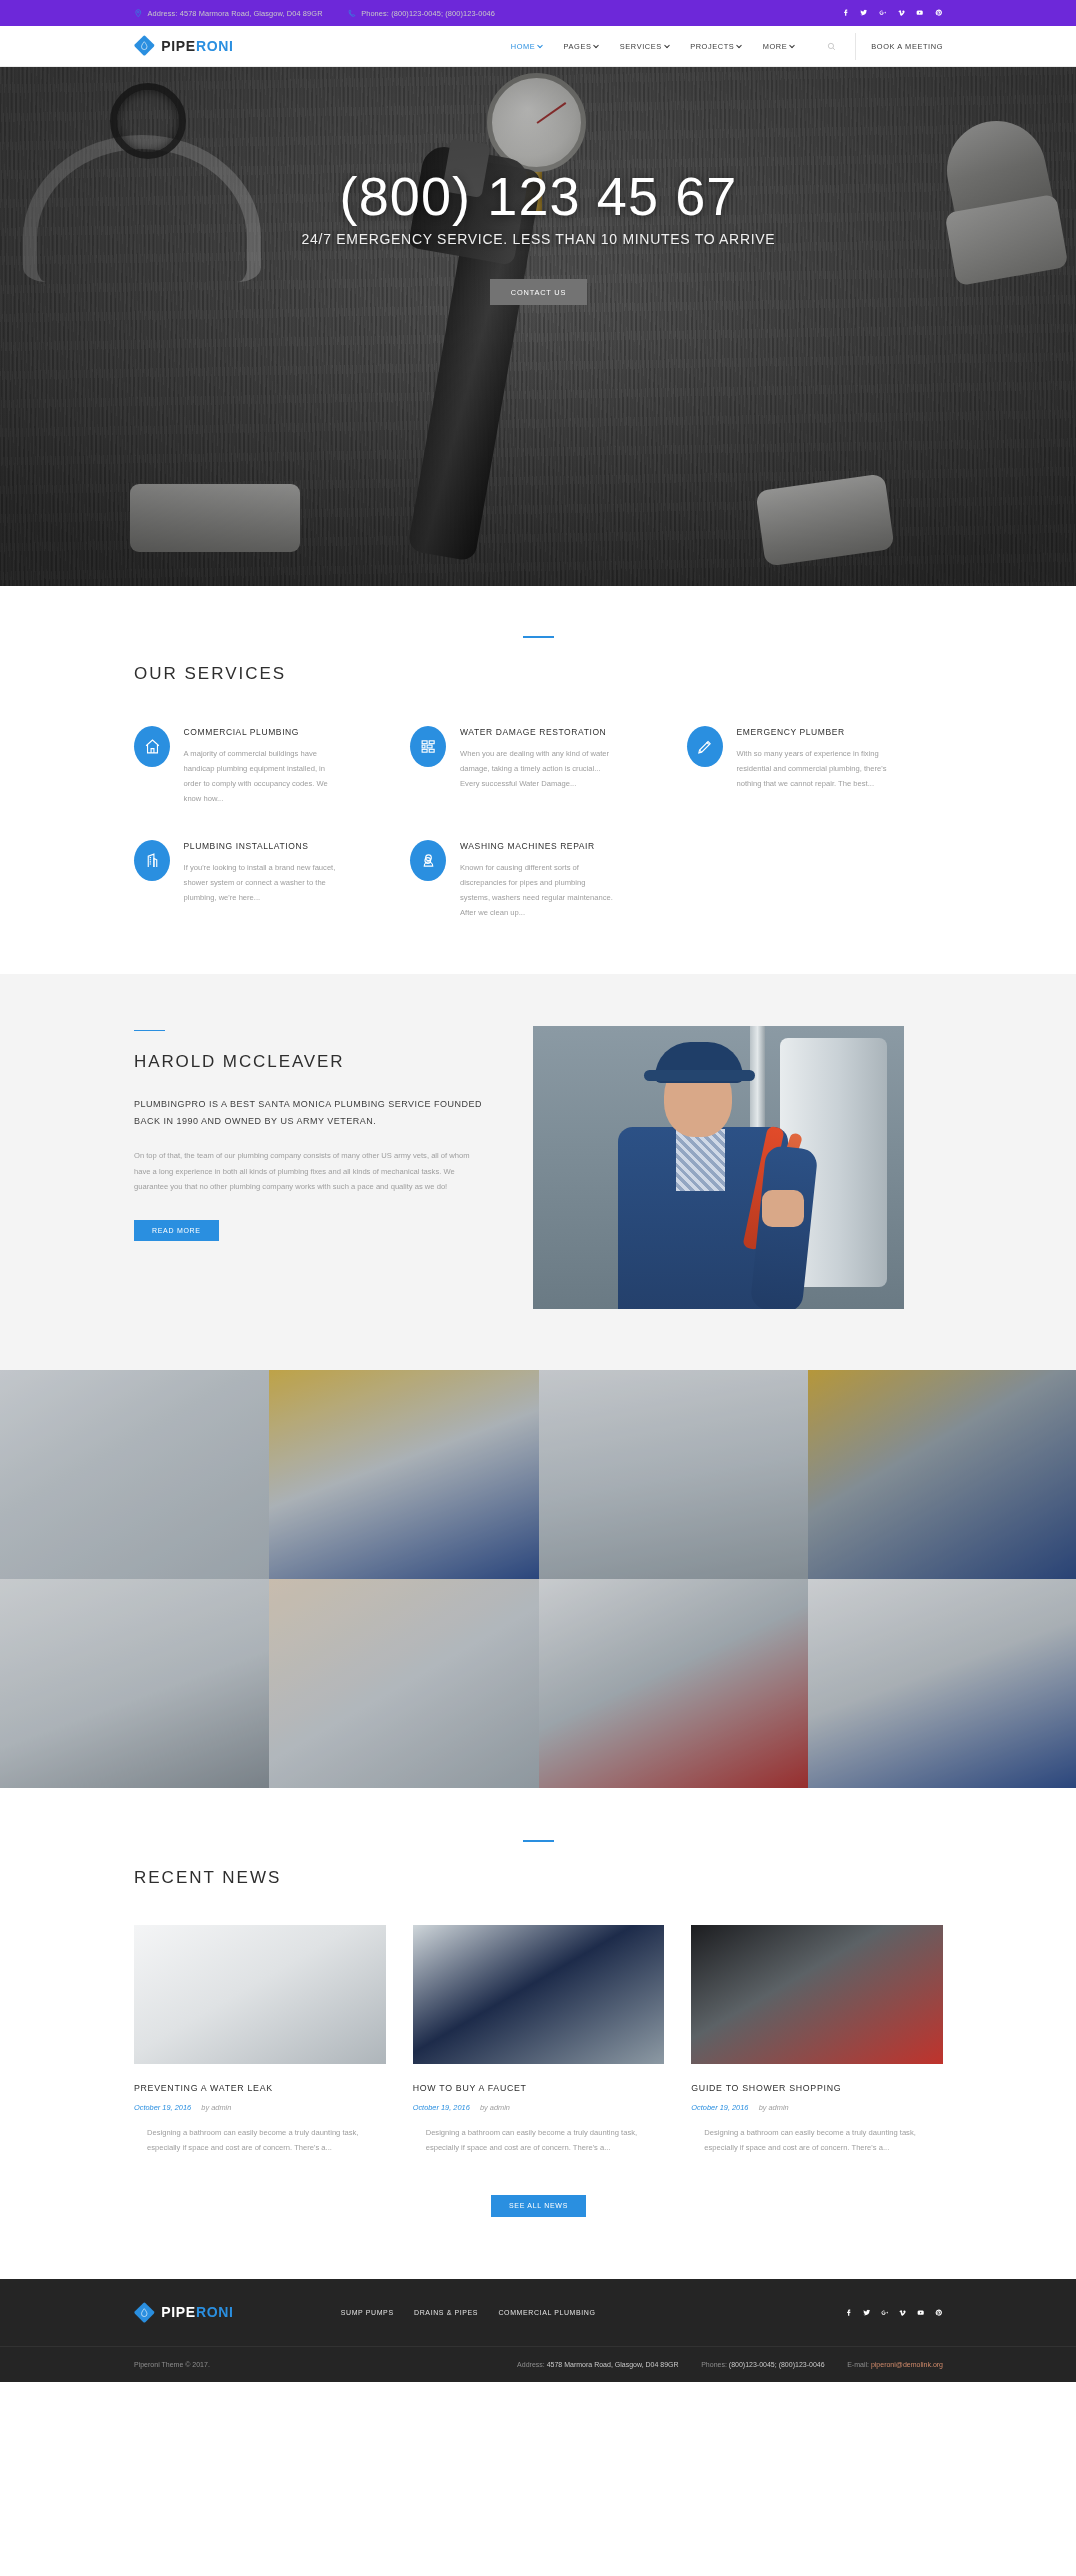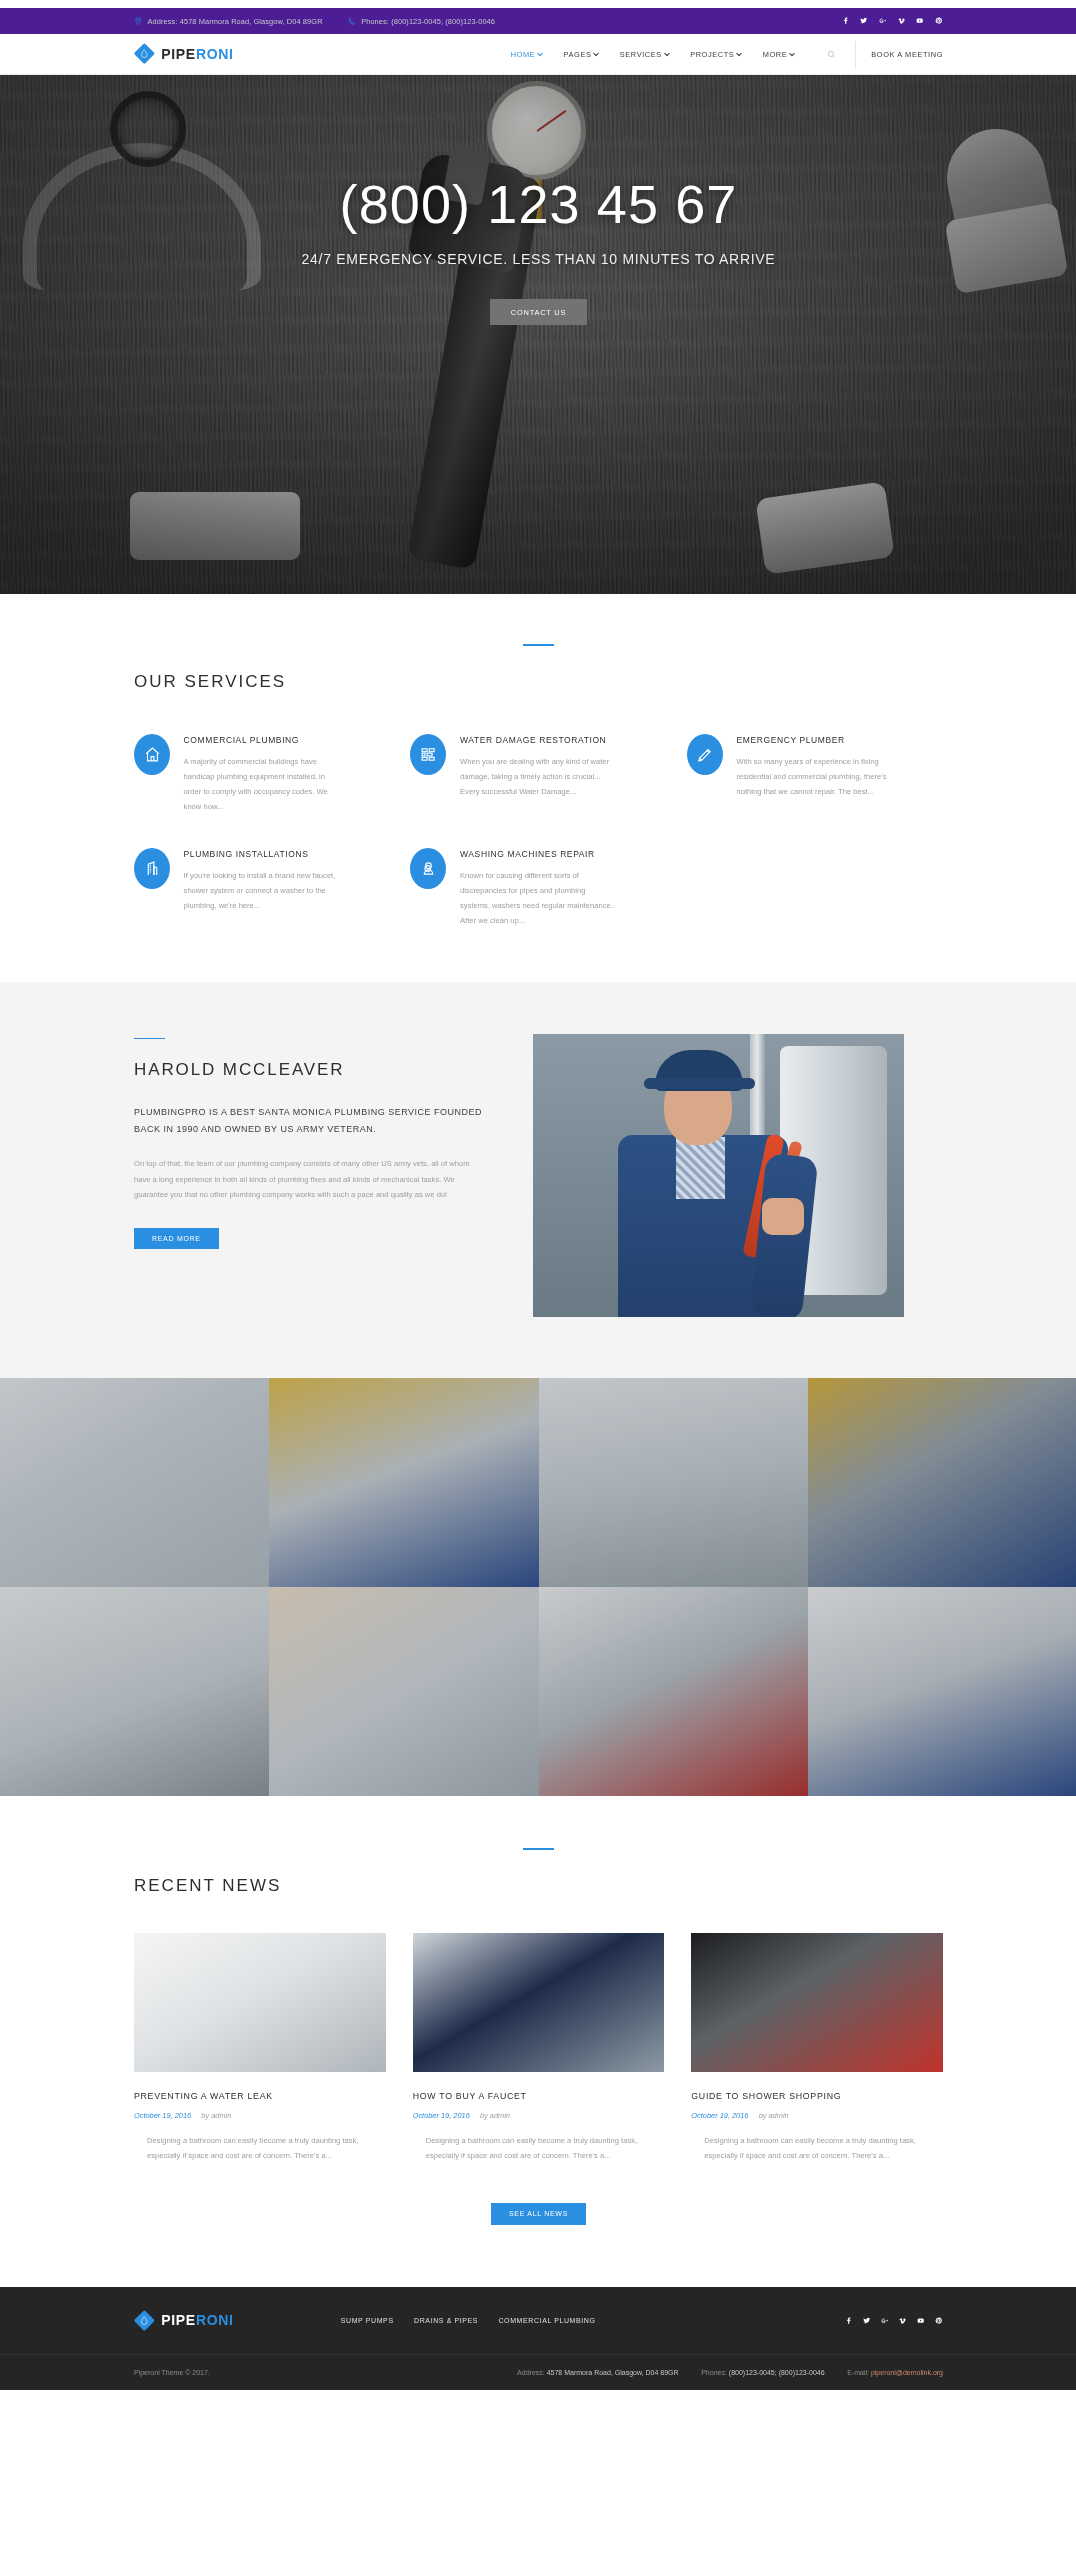--- a/index.html
+++ b/index.html
@@ -8,25 +8,24 @@
     background: #fff;
     font-family: "Liberation Sans", sans-serif;
     -webkit-font-smoothing: antialiased;
   }
   body { width: 1077px; overflow-x: hidden; }
 
   .wrap { width: 809px; margin: 0 auto; position: relative; }
 
   
   .topbar {
-    background: #4c1d95;
+    background: #6d28d9;
     height: 26px;
     display: flex;
     width: 100%;
-    margin-top: 8px;
   }
   .topbar .wrap { display: flex; align-items: center; height: 26px; }
   .tb-left { display: flex; align-items: center; gap: 25px; flex: 1; }
   .tb-item { display: flex; align-items: center; gap: 5.1px; }
   .tb-item .txt { color: #c9c9c9; font-size: 7.4px; letter-spacing: 0.1px; font-family: "Liberation Sans", sans-serif; }
   .tb-ico { color: #2a8fe0; display: inline-flex; width: 8.5px; height: 8.5px; }
   .tb-ico svg { width: 8.5px; height: 8.5px; display:block; }
   .tb-social { display: flex; align-items: center; gap: 10.2px; }
   .tb-social a {
     color: #fff; font-size: 7.4px; text-decoration: none;
@@ -157,21 +156,21 @@
     position: relative; z-index: 3; width: 809px; margin: 0 auto;
     height: 519px; display: flex; flex-direction: column;
     align-items: center; justify-content: flex-start; padding-top: 98px;
   }
   .hero-phone {
     color: #fff; font-size: 54px; font-weight: 300; letter-spacing: 1.1px;
     text-shadow: 0 1.1px 8px rgba(0,0,0,.45);
     font-family: "Liberation Sans", sans-serif;
   }
   .hero-sub {
-    color: #f0f0f0; font-size: 14px; letter-spacing: 0.7px; margin-top: 16px;
+    color: #f0f0f0; font-size: 14px; letter-spacing: 0.7px; margin-top: 4px;
     text-transform: uppercase; font-weight: 400; text-shadow: 0 1.1px 5.7px rgba(0,0,0,.5);
   }
   .hero-cta {
     margin-top: 32px; background: #737373; color: #fff; border: none;
     padding: 8.5px 20.4px; font-size: 7.4px; letter-spacing: 0.8px; cursor: pointer;
     font-family: "Liberation Sans", sans-serif;
   }
 
   
   .sec-head { text-align: left; }

